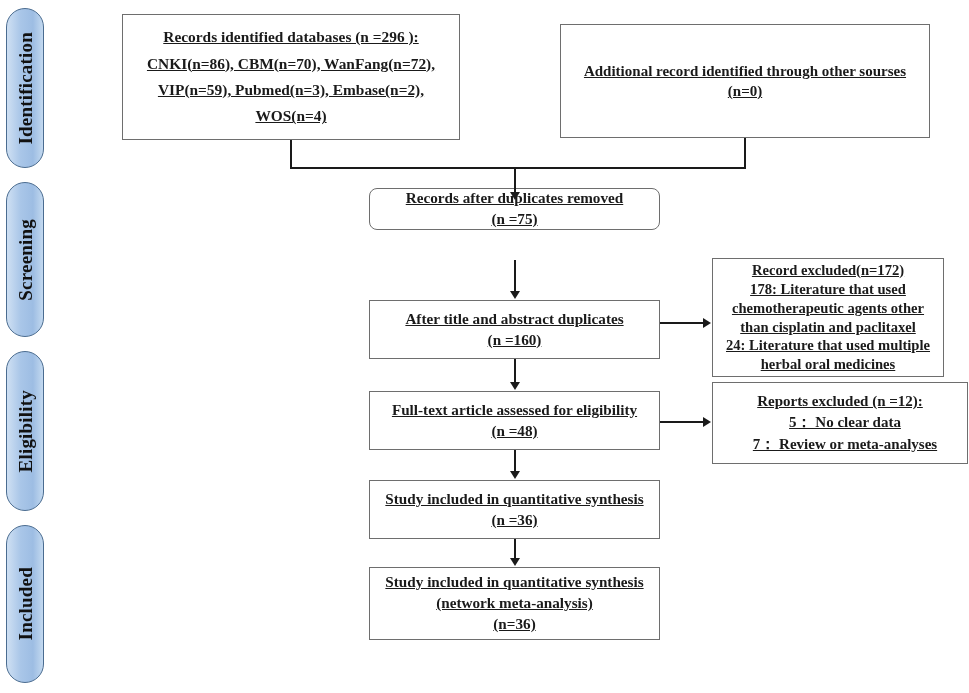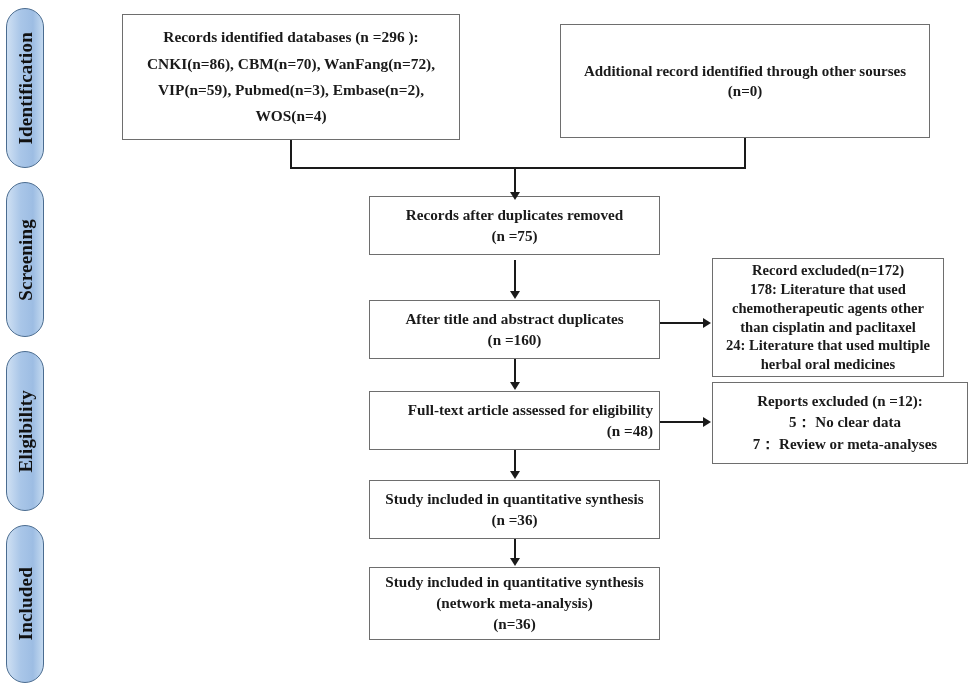--- a/index.html
+++ b/index.html
@@ -59,20 +59,21 @@
   }
   .box.left-body {
     align-items: stretch;
   }
   .box .line {
     font-weight: bold;
     font-size: 15.2px;
     line-height: 1.38;
     text-align: center;
     white-space: nowrap;
+    text-decoration: underline;
   }
   .box.left-body .line {
     text-align: center;
     white-space: normal;
   }
   .box.left-body .line.centered {
     text-align: center;
   }
   .box .line.wrap {
     white-space: normal;
@@ -133,31 +134,31 @@
     <div class="line">CNKI(n=86), CBM(n=70), WanFang(n=72),</div>
     <div class="line">VIP(n=59), Pubmed(n=3), Embase(n=2),</div>
     <div class="line">WOS(n=4)</div>
   </div>
 
   <div class="box" id="box-additional" style="left:560px; top:24px; width:370px; height:114px;">
     <div class="line">Additional record identified through other sourses</div>
     <div class="line">(n=0)</div>
   </div>
 
-  <div class="box" id="box-duplicates" style="left:369px; top:196px; width:291px; height:59px;">
+  <div class="box" id="box-duplicates" style="left:369px; top:188px; width:291px; height:42px;border-radius:8px;">
     <div class="line">Records after duplicates removed</div>
     <div class="line">(n =75)</div>
   </div>
 
   <div class="box" id="box-screening" style="left:369px; top:300px; width:291px; height:59px;">
     <div class="line">After title and abstract duplicates</div>
     <div class="line">(n =160)</div>
   </div>
 
-  <div class="box" id="box-fulltext" style="left:369px; top:391px; width:291px; height:59px;align-items:flex-end;">
+  <div class="box" id="box-fulltext" style="left:369px; top:391px; width:291px; height:59px;">
     <div class="line">Full-text article assessed for eligibility</div>
     <div class="line">(n =48)</div>
   </div>
 
   <div class="box" id="box-quant" style="left:369px; top:480px; width:291px; height:59px;">
     <div class="line">Study included in quantitative synthesis</div>
     <div class="line">(n =36)</div>
   </div>
 
   <div class="box" id="box-network" style="left:369px; top:567px; width:291px; height:73px;">

